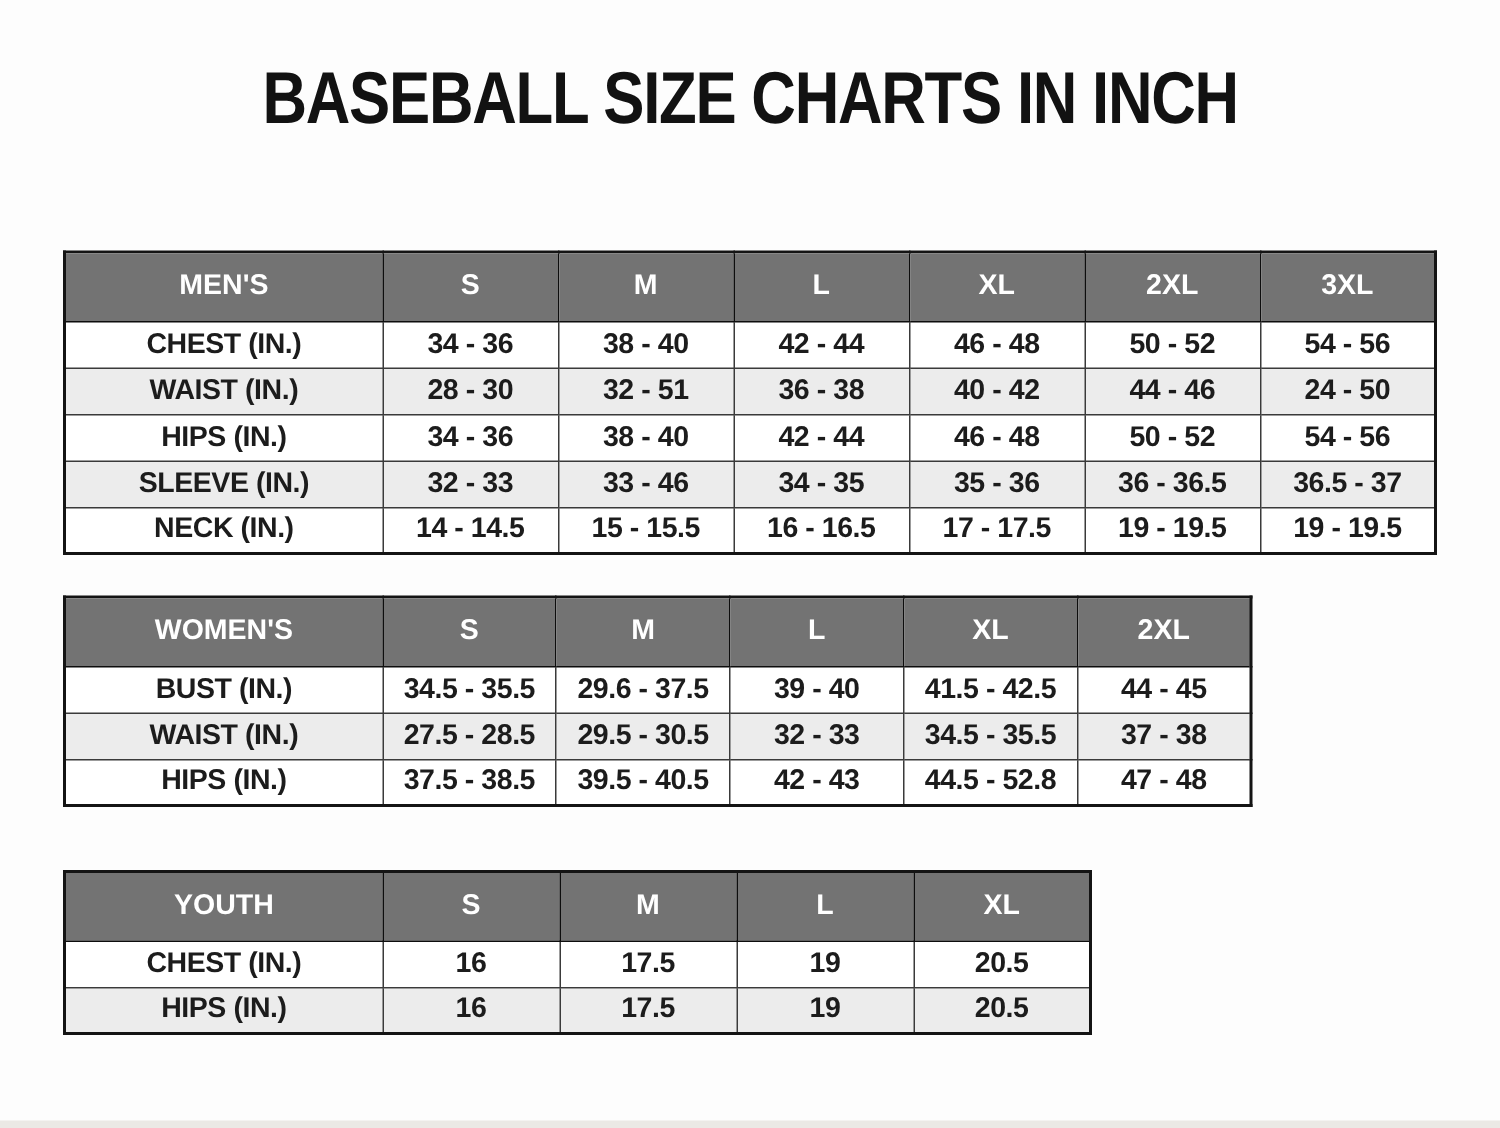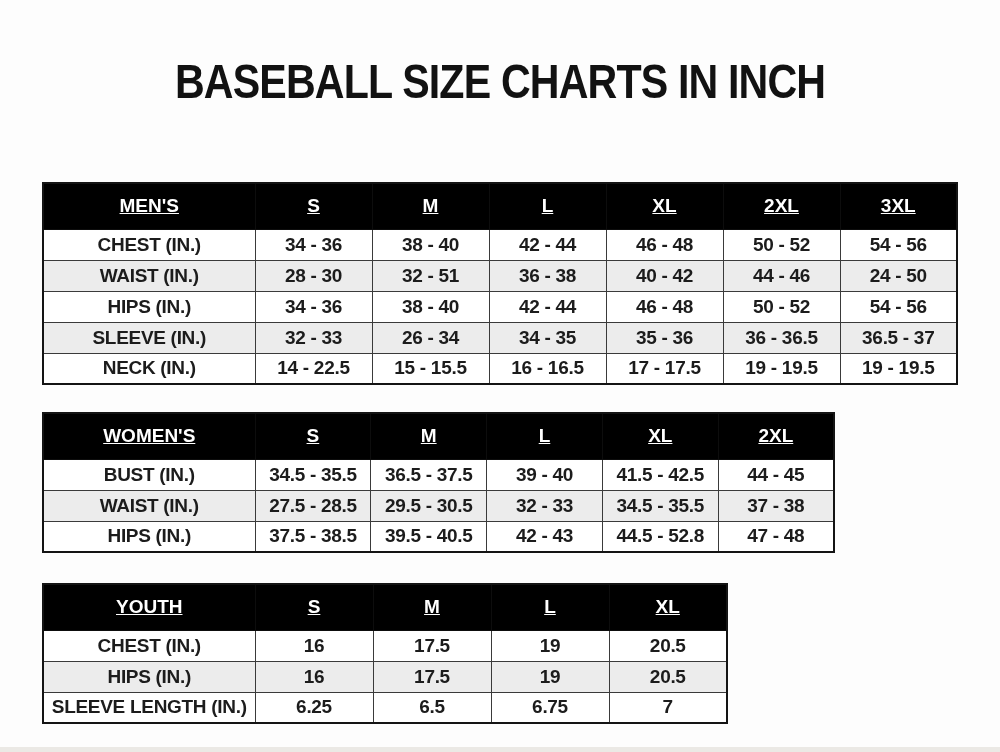--- a/index.html
+++ b/index.html
@@ -7,62 +7,61 @@
   body {
     background: #fdfdfd;
     font-family: "Liberation Sans", sans-serif;
     font-weight: bold;
     color: #1a1a1a;
     overflow: hidden;
     position: relative;
   }
   .title-wrap {
     text-align: center;
-    padding-top: 53px;
+    padding-top: 38px;
     margin-bottom: 73px;
   }
   .title-text {
     display: inline-block;
     font-size: 49px;
     font-weight: bold;
     letter-spacing: -1px;
     white-space: nowrap;
     transform: scaleX(0.84);
     transform-origin: center;
     color: #121212;
   }
   .tables { padding-left: 42px; }
   table.size-table {
     border-collapse: collapse;
     table-layout: fixed;
     border: 2px solid #141414;
   }
   table[data-name="mens-size-table"]   { width: 916px; margin-bottom: 27px; }
-  table[data-name="womens-size-table"] { width: 793px; margin-bottom: 30px; }
+  table[data-name="womens-size-table"] { width: 793px; margin-bottom: 42px; }
   table[data-name="youth-size-table"]  { width: 686px; }
   col.label-col { width: 212px; }
   th, td {
     height: 31px;
     text-align: center;
     vertical-align: middle;
     font-size: 19px;
     font-weight: bold;
     border: 1px solid #3a3a3a;
     padding: 0 2px;
     letter-spacing: -0.3px;
     overflow: hidden;
     white-space: nowrap;
   }
   thead th {
-    background: #000000;
+    background: #737373;
     color: #ffffff;
     border-color: #0d0d0d;
     height: 46px;
     letter-spacing: 0;
-    text-decoration: underline;
   }
   tbody td { color: #1c1c1c; }
   tbody tr:nth-child(odd) td  { background: #ffffff; }
   tbody tr:nth-child(even) td { background: #ececec; }
   .bottom-strip {
     position: absolute;
     left: 0; bottom: 0;
     width: 1000px; height: 5px;
     background: #ebe9e5;
   }
@@ -120,29 +119,29 @@
             <td data-name="measurement-value">34 - 36</td>
             <td data-name="measurement-value">38 - 40</td>
             <td data-name="measurement-value">42 - 44</td>
             <td data-name="measurement-value">46 - 48</td>
             <td data-name="measurement-value">50 - 52</td>
             <td data-name="measurement-value">54 - 56</td>
           </tr>
           <tr data-name="measurement-row">
             <td data-name="measurement-label">SLEEVE (IN.)</td>
             <td data-name="measurement-value">32 - 33</td>
-            <td data-name="measurement-value">26 - 34</td>
+            <td data-name="measurement-value">33 - 46</td>
             <td data-name="measurement-value">34 - 35</td>
             <td data-name="measurement-value">35 - 36</td>
             <td data-name="measurement-value">36 - 36.5</td>
             <td data-name="measurement-value">36.5 - 37</td>
           </tr>
           <tr data-name="measurement-row">
             <td data-name="measurement-label">NECK (IN.)</td>
-            <td data-name="measurement-value">14 - 22.5</td>
+            <td data-name="measurement-value">14 - 14.5</td>
             <td data-name="measurement-value">15 - 15.5</td>
             <td data-name="measurement-value">16 - 16.5</td>
             <td data-name="measurement-value">17 - 17.5</td>
             <td data-name="measurement-value">19 - 19.5</td>
             <td data-name="measurement-value">19 - 19.5</td>
           </tr>
         </tbody>
       </table>
     <table class="size-table" data-name="womens-size-table">
         <colgroup>
@@ -160,21 +159,21 @@
             <th data-name="size-column-header">M</th>
             <th data-name="size-column-header">L</th>
             <th data-name="size-column-header">XL</th>
             <th data-name="size-column-header">2XL</th>
           </tr>
         </thead>
         <tbody>
           <tr data-name="measurement-row">
             <td data-name="measurement-label">BUST (IN.)</td>
             <td data-name="measurement-value">34.5 - 35.5</td>
-            <td data-name="measurement-value">36.5 - 37.5</td>
+            <td data-name="measurement-value">29.6 - 37.5</td>
             <td data-name="measurement-value">39 - 40</td>
             <td data-name="measurement-value">41.5 - 42.5</td>
             <td data-name="measurement-value">44 - 45</td>
           </tr>
           <tr data-name="measurement-row">
             <td data-name="measurement-label">WAIST (IN.)</td>
             <td data-name="measurement-value">27.5 - 28.5</td>
             <td data-name="measurement-value">29.5 - 30.5</td>
             <td data-name="measurement-value">32 - 33</td>
             <td data-name="measurement-value">34.5 - 35.5</td>
@@ -215,24 +214,17 @@
             <td data-name="measurement-value">19</td>
             <td data-name="measurement-value">20.5</td>
           </tr>
           <tr data-name="measurement-row">
             <td data-name="measurement-label">HIPS (IN.)</td>
             <td data-name="measurement-value">16</td>
             <td data-name="measurement-value">17.5</td>
             <td data-name="measurement-value">19</td>
             <td data-name="measurement-value">20.5</td>
           </tr>
-          <tr data-name="measurement-row">
-            <td data-name="measurement-label">SLEEVE LENGTH (IN.)</td>
-            <td data-name="measurement-value">6.25</td>
-            <td data-name="measurement-value">6.5</td>
-            <td data-name="measurement-value">6.75</td>
-            <td data-name="measurement-value">7</td>
-          </tr>
         </tbody>
       </table>
   </div>
   <div class="bottom-strip" data-name="scan-edge-strip"></div>
 </div>
 
 </body></html>

